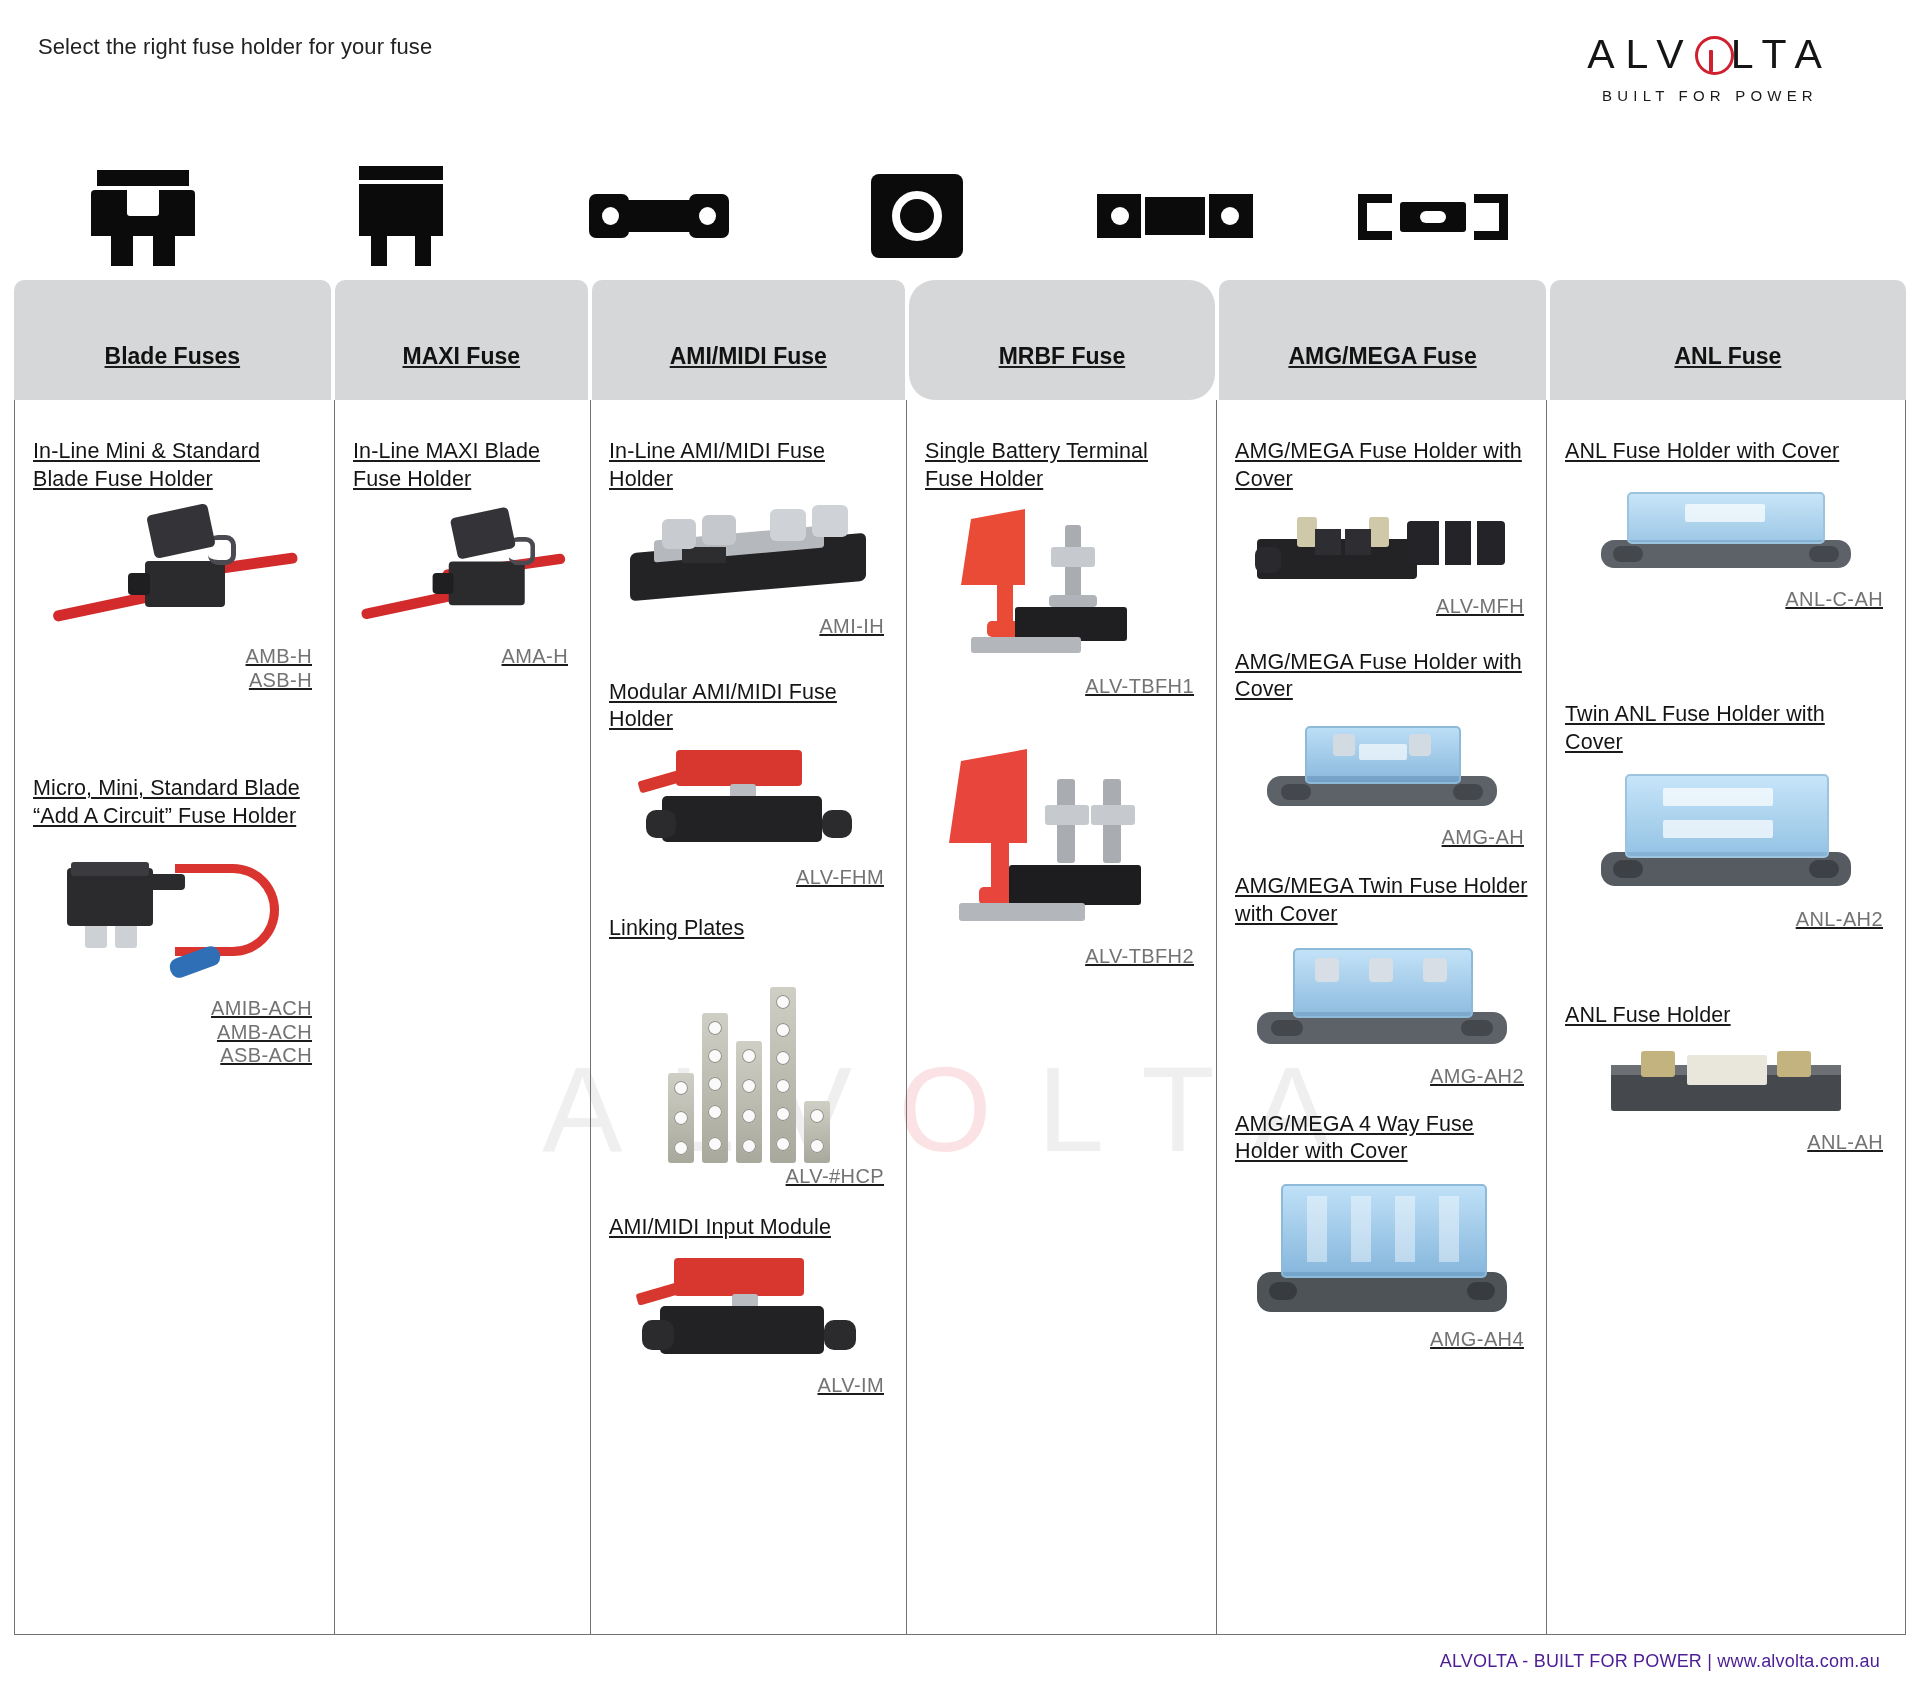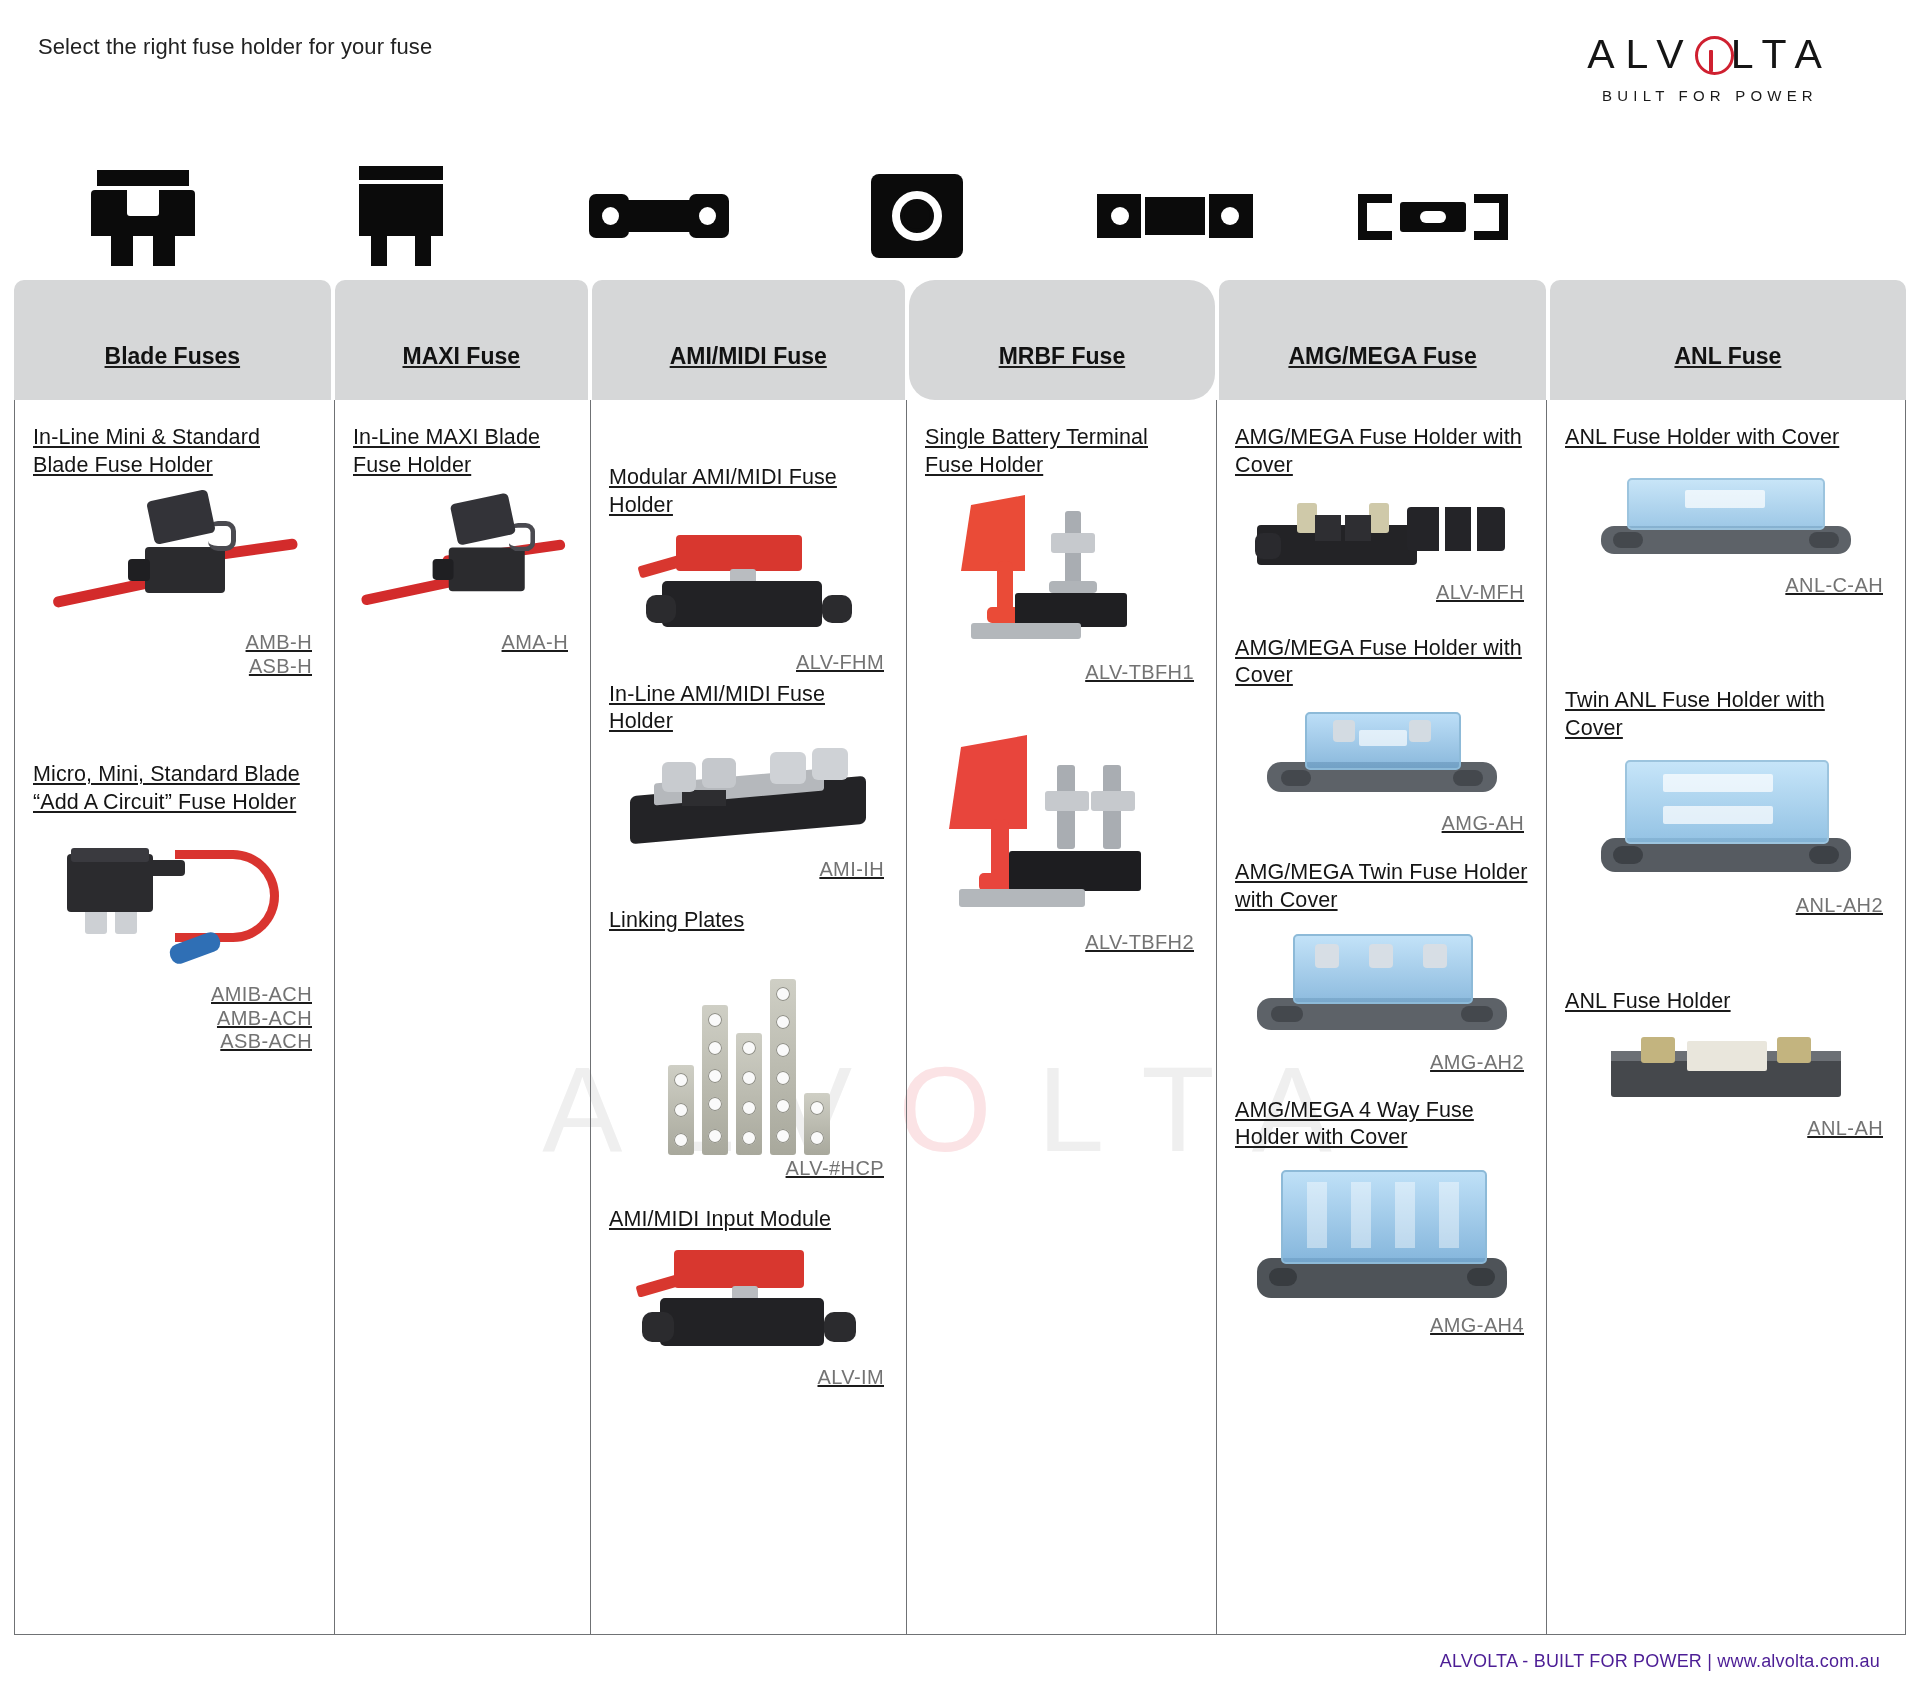--- a/index.html
+++ b/index.html
@@ -113,21 +113,21 @@
     font-weight: 700; font-size: 23px; color: #121212;
     margin-right: 4px;
   }
   .head-cell:last-child { margin-right: 0; }
 
   .body-row { display: flex; height: 1235px; }
   .col {
     position: relative;
     border-left: 1.5px solid #6f7174;
     border-bottom: 1.5px solid #6f7174;
-    padding: 24px 18px 10px 18px;
+    padding: 38px 18px 10px 18px;
     overflow: hidden;
   }
   .col:last-child { border-right: 1.5px solid #6f7174; }
 
   .prod { position: relative; margin-bottom: 6px; }
   .prod-name {
     font-size: 21.5px; line-height: 1.28; color: #151515; font-weight: 400;
     letter-spacing: .1px;
   }
   .prod-img { position: relative; display: block; margin: 10px auto 2px auto; }
@@ -423,45 +423,45 @@
               <div class="bodyb"></div>
               <div class="hinge"></div>
               <div class="lid"></div>
               <div class="grom"></div>
           </div>
           <div class="prod-sku">AMA-H</div>
         </div>
       </div>
 
       <div class="col" style="width:316px;">
-        <div class="prod" style="margin-top:40px;">
-          <div class="prod-name">Modular AMI/MIDI Fuse Holder</div>
-          <div class="prod-img art art-fhm">
-            <div class="redlip"></div>
-              <div class="redtop"></div>
-              <div class="stud"></div>
-              <div class="blkbase"></div>
-              <div class="foot1"></div>
-              <div class="foot2"></div>
-          </div>
-          <div class="prod-sku">ALV-FHM</div>
-        </div>
-
         <div class="prod">
           <div class="prod-name">In-Line AMI/MIDI Fuse Holder</div>
           <div class="prod-img art art-amiih">
             <div class="base"></div>
               <div class="plate"></div>
               <div class="lbl"></div>
               <div class="n1"></div>
               <div class="n2"></div>
               <div class="n3"></div>
               <div class="n4"></div>
           </div>
           <div class="prod-sku">AMI-IH</div>
+        </div>
+
+        <div class="prod" style="margin-top:40px;">
+          <div class="prod-name">Modular AMI/MIDI Fuse Holder</div>
+          <div class="prod-img art art-fhm">
+            <div class="redlip"></div>
+              <div class="redtop"></div>
+              <div class="stud"></div>
+              <div class="blkbase"></div>
+              <div class="foot1"></div>
+              <div class="foot2"></div>
+          </div>
+          <div class="prod-sku">ALV-FHM</div>
         </div>
 
         <div class="prod" style="margin-top:26px;">
           <div class="prod-name">Linking Plates</div>
           <div class="prod-img art art-hcp">
             <div class="plate" style="height:90px;">
                 <i style="top:8px;"></i>
                 <i style="top:38px;"></i>
                 <i style="top:68px;"></i>
               </div>

